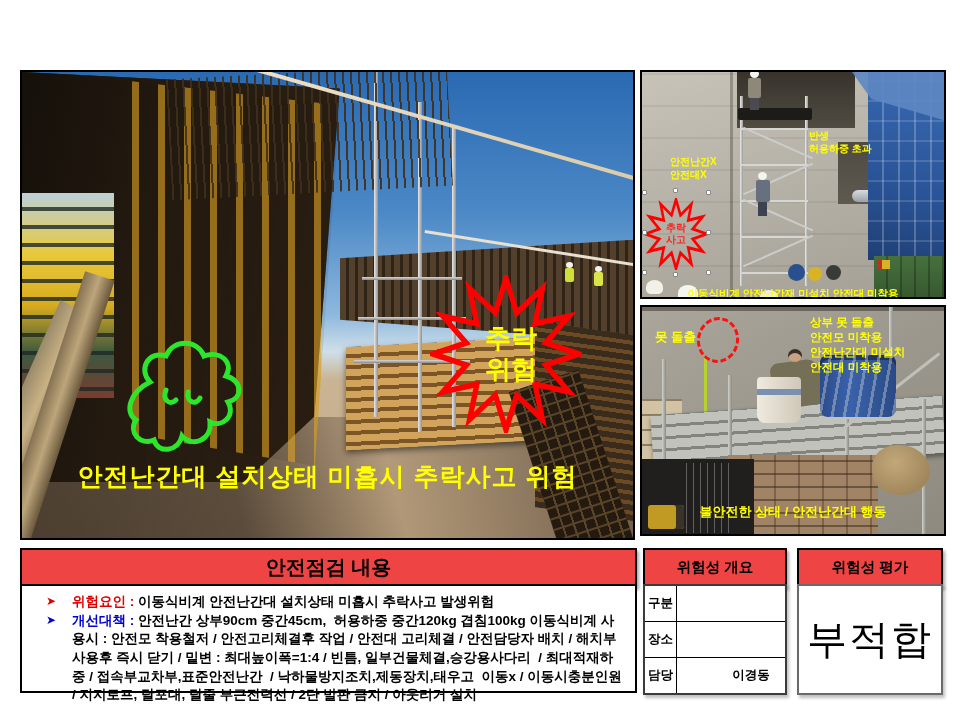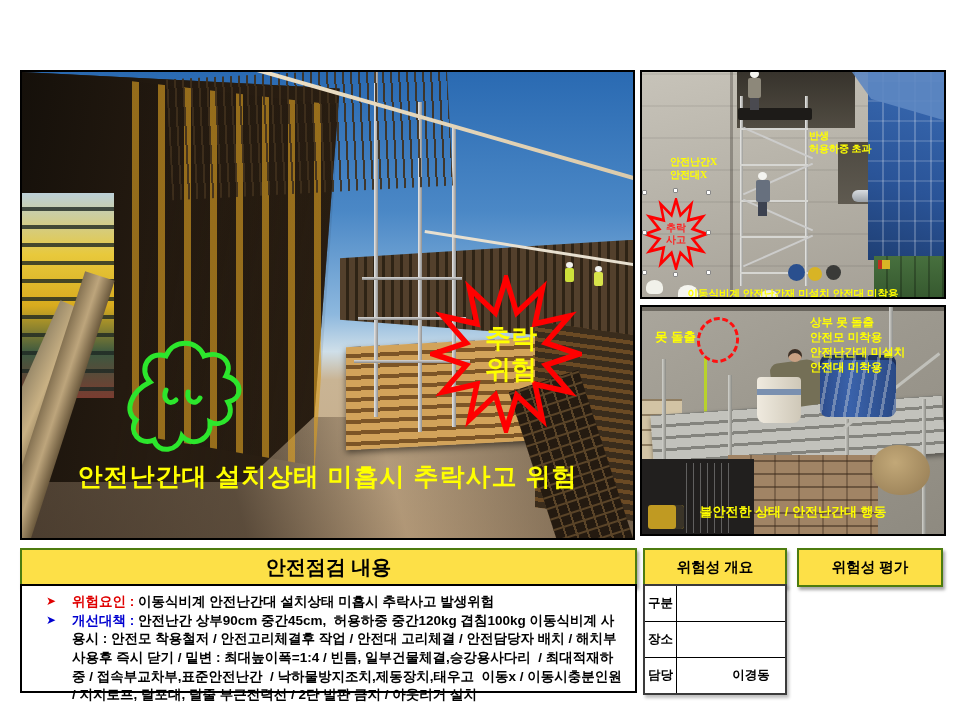--- a/index.html
+++ b/index.html
@@ -89,21 +89,21 @@
   .tp-drum-y { left:166px; top:195px; width:14px; height:14px; border-radius:50%; background:#d8b425; }
   .tp-drum-k { left:184px; top:193px; width:15px; height:15px; border-radius:50%; background:#3a3a38; }
   .tp-dumpster { left:232px; top:184px; width:74px; height:45px; background:linear-gradient(180deg,#47703e,#35572e); }
   .tp-dumpster:before { content:""; position:absolute; inset:0;
      background:repeating-linear-gradient(90deg,transparent 0 12px,rgba(0,0,0,.25) 12px 14px); }
   .tp-sticker { left:236px; top:188px; width:12px; height:9px; background:#d8b425; border-left:4px solid #c03020; }
   .tp-helmet1 { left:4px; top:208px; width:17px; height:14px; border-radius:50% 50% 30% 30%; background:#f1f1ea; }
   .tp-helmet2 { left:36px; top:213px; width:20px; height:16px; border-radius:50% 50% 30% 30%; background:#f5f5ef; }
   .tp-helmet3 { left:118px; top:218px; width:18px; height:12px; border-radius:50% 50% 30% 30%; background:#eeeee6; }
 
-  .tp-label { position:absolute; color:#ffff00; font-weight:bold; font-size:10px; line-height:1.25;font-family:Liberation Serif, serif; }
+  .tp-label { position:absolute; color:#ffff00; font-weight:bold; font-size:10px; line-height:1.25; }
   .trstar { left:2px; top:126px; width:64px; height:72px; }
   .trstar-text { position:absolute; inset:0; display:flex; flex-direction:column; align-items:center; justify-content:center;
      color:#ff2020; font-weight:bold; font-size:10px; line-height:1.25; }
   .handle { position:absolute; width:5px; height:5px; background:#fff; border:1px solid #888; border-radius:1px; }
   .tp-caption { left:0; top:199px; width:100%; text-align:center; color:#ffff00; font-weight:bold; font-size:10.5px;margin-top:16px; }
 
   
   .bp-bg { inset:0; background:linear-gradient(150deg,#aaa69c 0%,#9c988e 45%,#8e8a80 100%); }
   .bp-ceil { left:0; top:0; width:100%; height:4px; background:rgba(50,46,40,.5); }
   .bp-strap { left:62px; top:50px; width:3px; height:105px; background:#b8d22c; }
@@ -132,21 +132,21 @@
   .bp-inset-fence { position:absolute; left:38px; top:4px; width:50px; height:70px;
      background:repeating-linear-gradient(90deg,transparent 0 6px,rgba(160,160,160,.5) 6px 7px); }
   .bp-inset-fork { position:absolute; left:6px; top:46px; width:36px; height:24px; background:#c09a22; border-radius:3px;
      box-shadow:inset -8px 0 0 #3a3428; }
   .bp-sack { left:230px; top:138px; width:58px; height:50px; background:radial-gradient(ellipse at 40% 35%,#c2a878,#937a52); border-radius:45% 55% 50% 50%; }
   .bp-label { position:absolute; color:#ffff00; font-weight:bold; }
   .bp-circle { left:55px; top:10px; width:42px; height:46px; border:3px dashed #ff1010; border-radius:50%; transform:rotate(12deg); }
   .bp-caption { left:0; top:196px; width:100%; text-align:center; color:#ffff00; font-weight:bold; font-size:13px; }
 
   
-  .hdr { position:absolute; height:39px; background:#fde047; border:2px solid #4d7c0f;
+  .hdr { position:absolute; height:39px; background:#ef4444; border:2px solid #000000;
      display:flex; align-items:center; justify-content:center; font-weight:bold; color:#000;
      box-shadow:2px 3px 3px rgba(0,0,0,.35); }
   .hdr-content { left:20px; top:548px; width:617px; font-size:20px; }
   .hdr-overview { left:643px; top:548px; width:144px; font-size:14.5px; }
   .hdr-eval { left:797px; top:548px; width:146px; font-size:14.5px; }
 
   .content-box { position:absolute; left:20px; top:584px; width:617px; height:109px;
      border:2px solid #000; background:#fff; padding:7px 10px 0 10px; }
   .c-item { position:relative; padding-left:40px; font-size:13.5px; font-weight:bold; line-height:1.38; color:#000; }
   .c-bullet { position:absolute; left:14px; top:0; font-size:12px; }
@@ -344,14 +344,17 @@
     </div>
     <div class="ov-row">
       <div class="ov-label">장소</div>
     </div>
     <div class="ov-row">
       <div class="ov-label">담당</div>
       <div class="ov-value">이경동</div>
     </div>
   </div>
 
+  <div class="eval-box">
+    <span class="eval-text">부적합</span>
+  </div>
 
 </div>
 
 </body></html>

